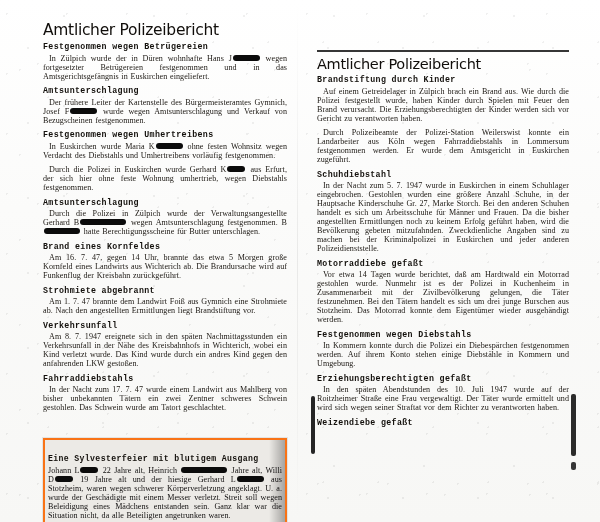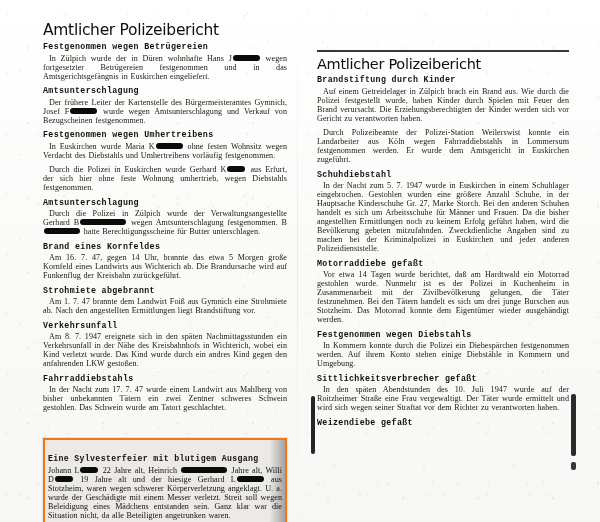--- a/index.html
+++ b/index.html
@@ -196,21 +196,21 @@
       <h3 class="sec-h">Motorraddiebe gefaßt</h3>
       <p class="sec-b">Vor etwa 14 Tagen wurde berichtet, daß am Hardtwald ein Motorrad gestohlen wurde. Nunmehr ist es der Polizei in Kuchenheim in Zusammenarbeit mit der Zivilbevölkerung gelungen, die Täter festzunehmen. Bei den Tätern handelt es sich um drei junge Burschen aus Stotzheim. Das Motorrad konnte dem Eigentümer wieder ausgehändigt werden.</p>
     </div>
 
     <div class="sec">
       <h3 class="sec-h">Festgenommen wegen Diebstahls</h3>
       <p class="sec-b">In Kommern konnte durch die Polizei ein Diebespärchen festgenommen werden. Auf ihrem Konto stehen einige Diebstähle in Kommern und Umgebung.</p>
     </div>
 
     <div class="sec">
-      <h3 class="sec-h">Sittlichkeitsverbrecher gefaßt</h3>
+      <h3 class="sec-h">Erziehungsberechtigten gefaßt</h3>
       <p class="sec-b">In den späten Abendstunden des 10. Juli 1947 wurde auf der Roitzheimer Straße eine Frau vergewaltigt. Der Täter wurde ermittelt und wird sich wegen seiner Straftat vor dem Richter zu verantworten haben.</p>
     </div>
 
     <div class="sec">
       <h3 class="sec-h">Weizendiebe gefaßt</h3>
     </div>
   </div>
 
   <div class="edge-mark"></div>
   <div class="edge-mark-2"></div>

